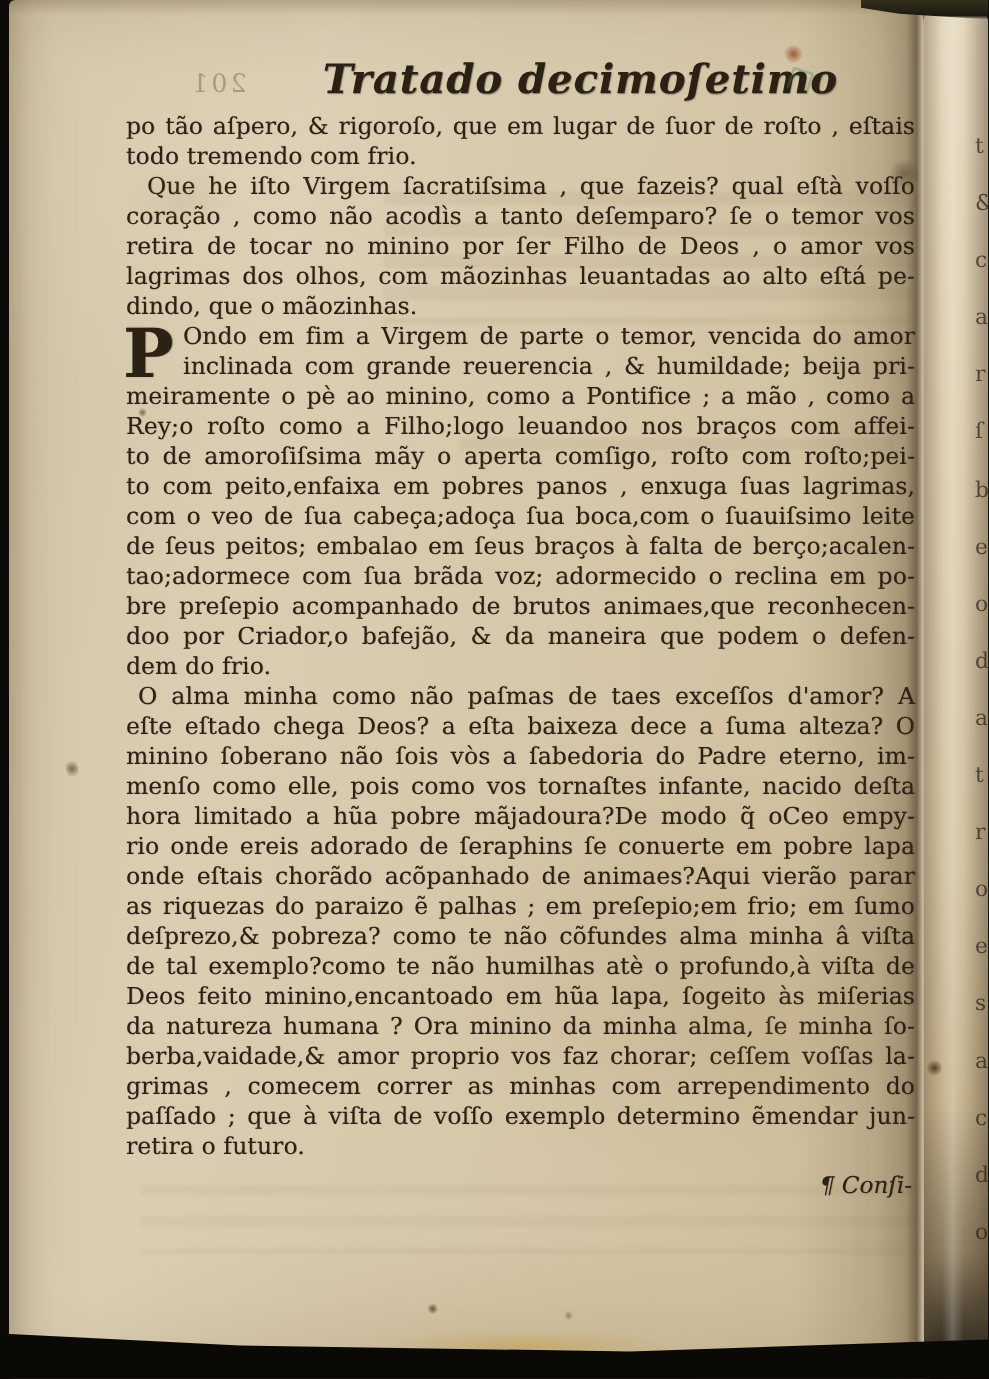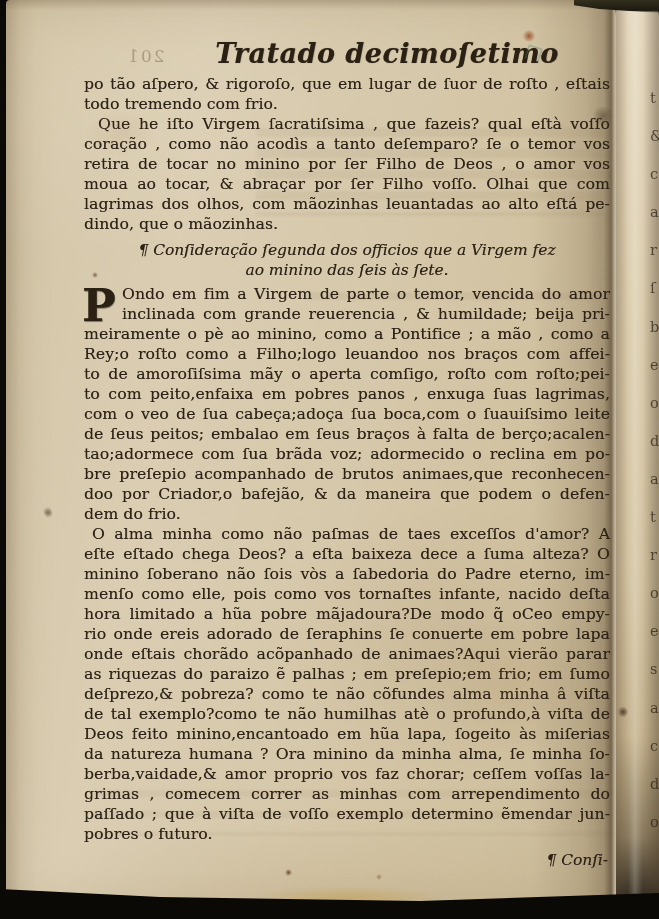--- a/index.html
+++ b/index.html
@@ -133,29 +133,24 @@
 
       <div class="para">
         <div class="line j">po tão aſpero, &amp; rigoroſo, que em lugar de ſuor de roſto , eſtais</div>
         <div class="line end">todo tremendo com frio.</div>
       </div>
 
       <div class="para">
         <div class="line j ind14">Que he iſto Virgem ſacratiſsima , que fazeis? qual eſtà voſſo</div>
         <div class="line j">coração , como não acodìs a tanto deſemparo? ſe o temor vos</div>
         <div class="line j">retira de tocar no minino por ſer Filho de Deos , o amor vos</div>
-        <div class="line j">moua ao tocar, &amp; abraçar por ſer Filho voſſo. Olhai que com</div>
         <div class="line j">lagrimas dos olhos, com mãozinhas leuantadas ao alto eſtá pe-</div>
         <div class="line end">dindo, que o mãozinhas.</div>
       </div>
 
-      <div class="heading">
-        <div class="hline">¶ Conſideração ſegunda dos officios que a Virgem fez</div>
-        <div class="hline">ao minino das ſeis às ſete.</div>
-      </div>
 
       <div class="para">
         <span class="dropcap">P</span>
         <div class="line j dc">Ondo em fim a Virgem de parte o temor, vencida do amor</div>
         <div class="line j dc">inclinada com grande reuerencia , &amp; humildade; beija pri-</div>
         <div class="line j">meiramente o pè ao minino, como a Pontifice ; a mão , como a</div>
         <div class="line j">Rey;o roſto como a Filho;logo leuandoo nos braços com affei-</div>
         <div class="line j">to de amoroſiſsima mãy o aperta comſigo, roſto com roſto;pei-</div>
         <div class="line j">to com peito,enfaixa em pobres panos , enxuga ſuas lagrimas,</div>
         <div class="line j">com o veo de ſua cabeça;adoça ſua boca,com o ſuauiſsimo leite</div>
@@ -175,21 +170,21 @@
         <div class="line j">rio onde ereis adorado de ſeraphins ſe conuerte em pobre lapa</div>
         <div class="line j">onde eſtais chorãdo acõpanhado de animaes?Aqui vierão parar</div>
         <div class="line j">as riquezas do paraizo ẽ palhas ; em preſepio;em frio; em ſumo</div>
         <div class="line j">deſprezo,&amp; pobreza? como te não cõfundes alma minha â viſta</div>
         <div class="line j">de tal exemplo?como te não humilhas atè o profundo,à viſta de</div>
         <div class="line j">Deos feito minino,encantoado em hũa lapa, ſogeito às miſerias</div>
         <div class="line j">da natureza humana ? Ora minino da minha alma, ſe minha ſo-</div>
         <div class="line j">berba,vaidade,&amp; amor proprio vos faz chorar; ceſſem voſſas la-</div>
         <div class="line j">grimas , comecem correr as minhas com arrependimento do</div>
         <div class="line j">paſſado ; que à viſta de voſſo exemplo determino ẽmendar jun-</div>
-        <div class="line end">pobres o futuro.</div>
+        <div class="line end">retira o futuro.</div>
       </div>
 
       <div class="catchword">¶ Conſi-</div>
     </div>
 
     <div class="stain st-rust1"></div>
     <div class="stain st-smudge"></div>
     <div class="stain st-dot1"></div>
     <div class="stain st-markleft"></div>
     <div class="stain st-dot2"></div>

